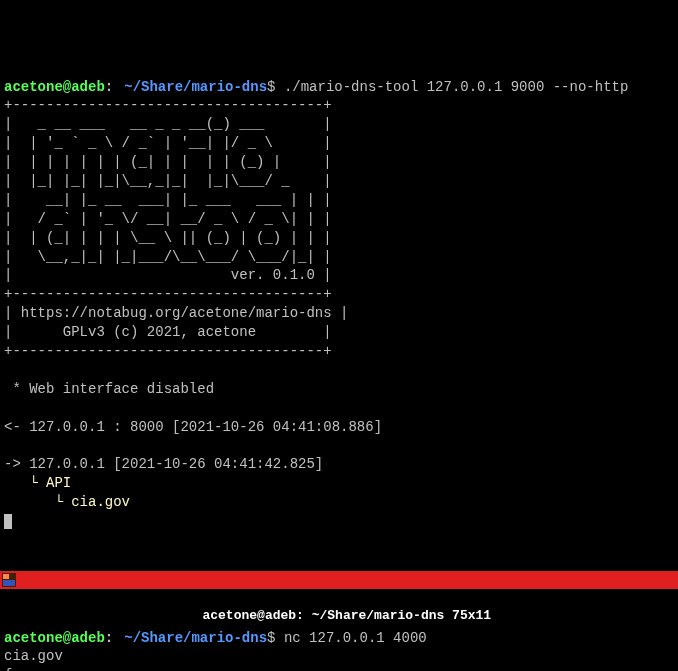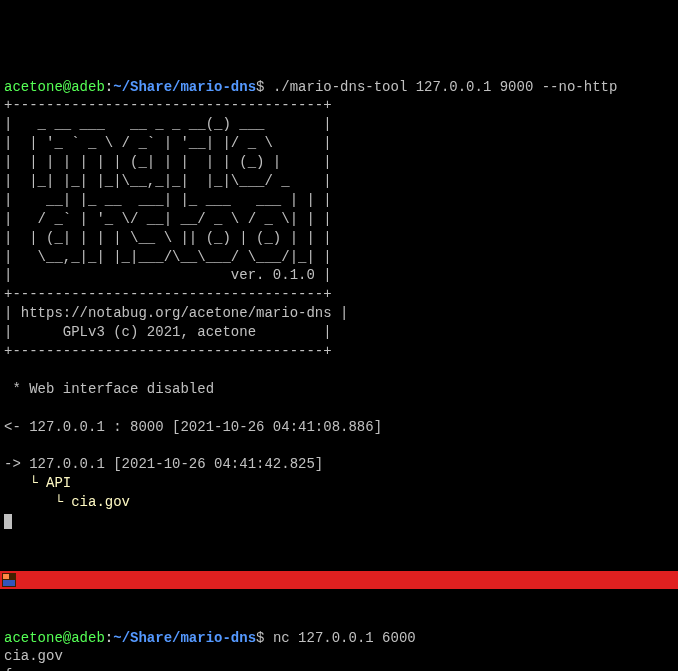--- a/index.html
+++ b/index.html
@@ -10,23 +10,23 @@
     font-size: 14px;
     line-height: 1.35;
     width: 678px;
     height: 671px;
     overflow: hidden;
     white-space: pre;
   }
   .term {
     padding: 2px 4px;
   }
-  .prompt-user { color: #55ff55; font-weight: normal; }
+  .prompt-user { color: #55ff55; font-weight: bold; }
   .prompt-colon { color: #c0c0c0; font-weight: bold;}
-  .prompt-path { color: #5599ff; font-weight: bold; }
+  .prompt-path { color: #5599ff; font-weight: bold; margin-left: 11px; }
   .prompt-dollar { color: #c0c0c0; }
   .cmd { color: #c0c0c0; }
   .ascii { color: #c0c0c0; }
   .cursor {
     display: inline-block;
     width: 8px;
     height: 15px;
     background: #c0c0c0;
     vertical-align: text-bottom;
   }
@@ -79,23 +79,24 @@
 <span class="tree">      └ cia.gov</span>
 <span class="cursor"></span>
 </div>
 
 <div class="titlebar">
   <svg class="winicon" viewBox="0 0 14 14">
     <rect x="0" y="0" width="14" height="14" fill="#402000"></rect>
     <rect x="1" y="1" width="6" height="5" fill="#ff8844"></rect>
     <rect x="1" y="7" width="12" height="6" fill="#3355bb"></rect>
   </svg>
+  <span>acetone@adeb: ~/Share/mario-dns 75x11</span>
 </div>
 
-<div class="term"><span class="prompt-user">acetone@adeb</span><span class="prompt-colon">:</span><span class="prompt-path">~/Share/mario-dns</span><span class="prompt-dollar">$ </span><span class="cmd">nc 127.0.0.1 6000</span>
+<div class="term"><span class="prompt-user">acetone@adeb</span><span class="prompt-colon">:</span><span class="prompt-path">~/Share/mario-dns</span><span class="prompt-dollar">$ </span><span class="cmd">nc 127.0.0.1 4000</span>
 <span>cia.gov</span>
 <span>{
     "status": true,
     "answer": [
         "104.77.235.77",
         "2600:1409:3000:295::184d",
         "2600:1409:3000:284::184d"
     ]
 }</span>
 </div>

